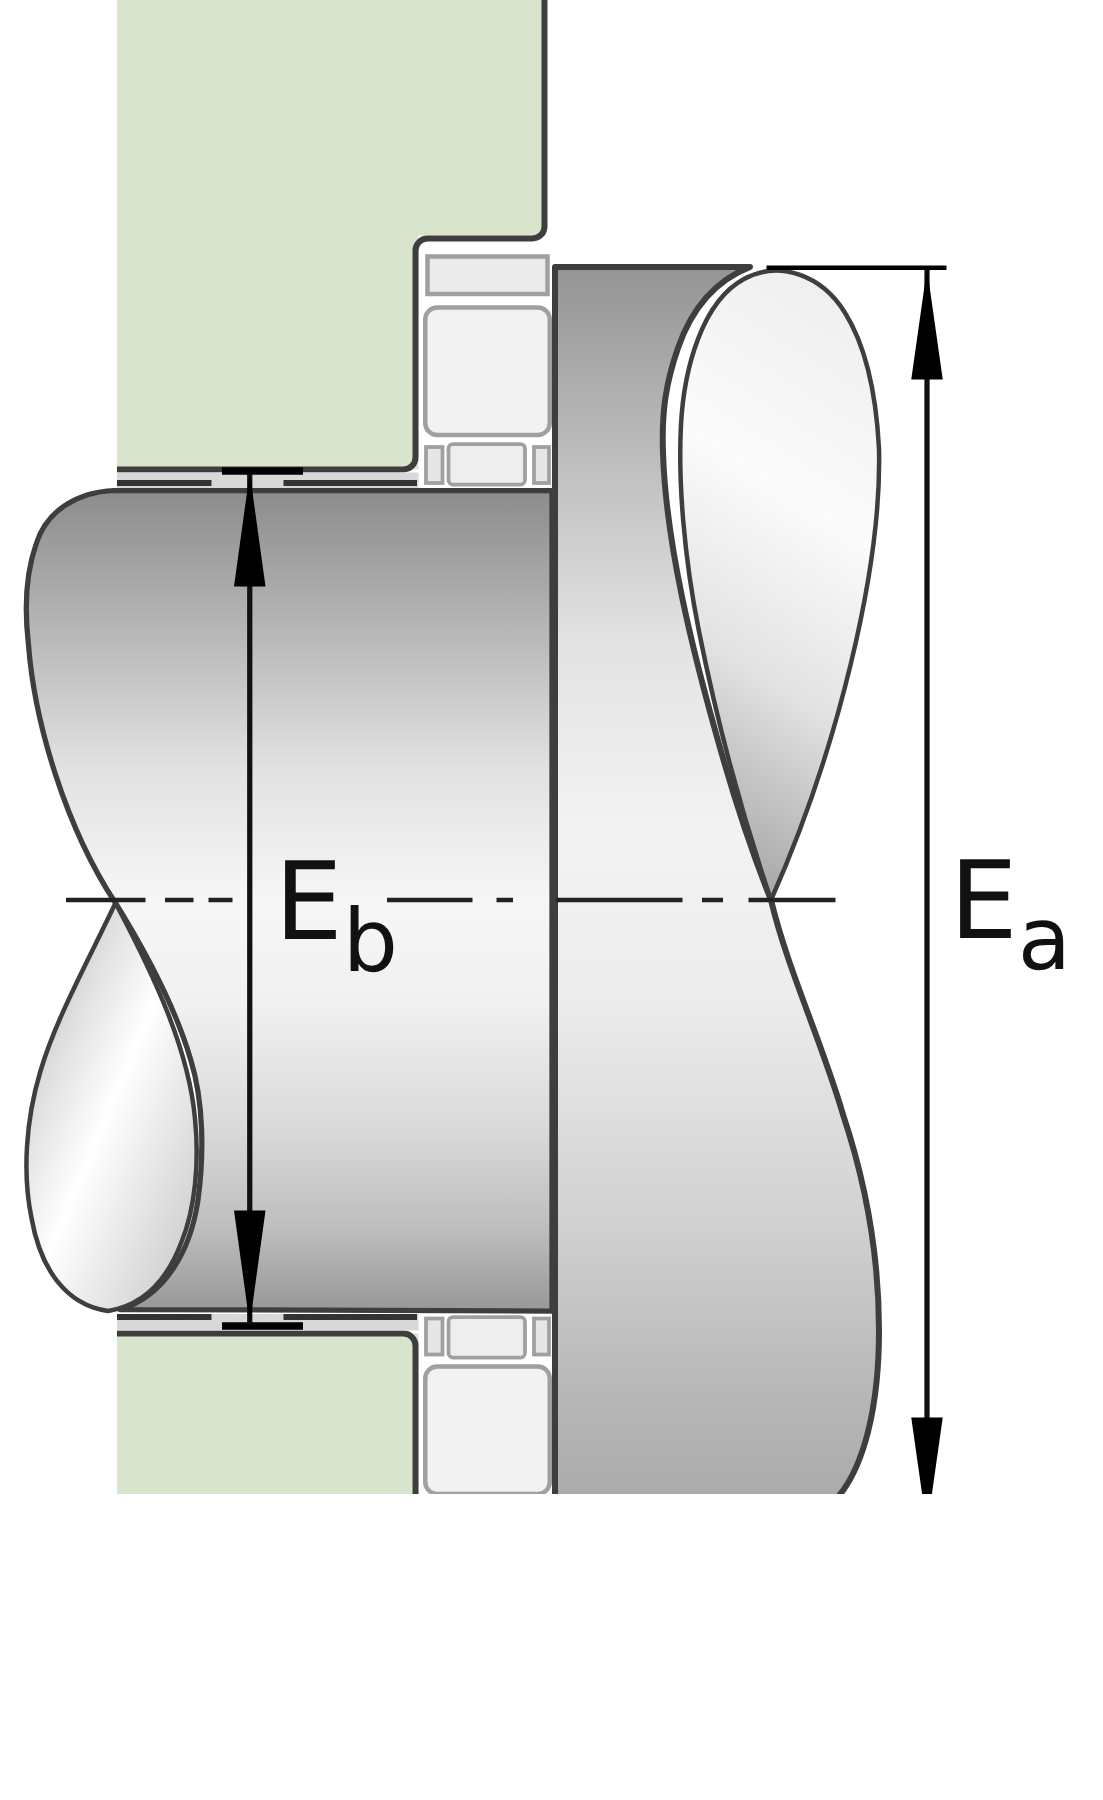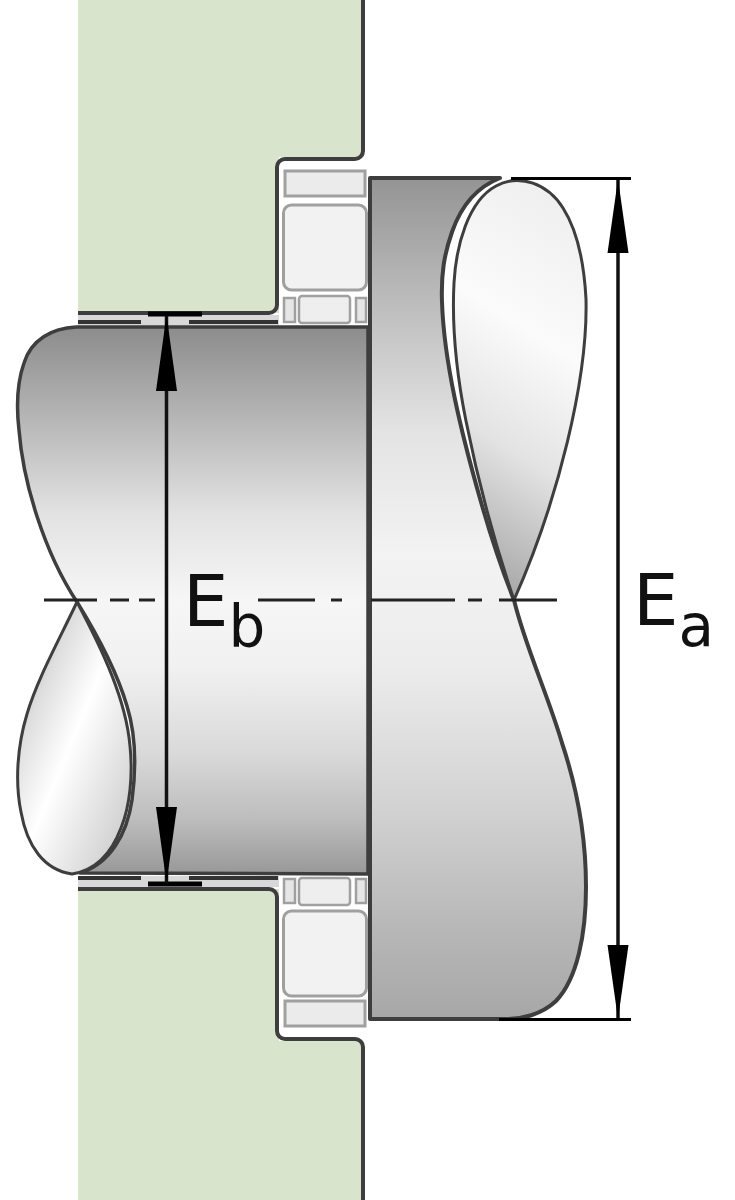--- a/index.html
+++ b/index.html
@@ -1,18 +1,18 @@
 <!DOCTYPE html>
 <html style="--background: #ffffff; --housing-green: #d9e4cd; --outline-dark: #3e3e3e; --bearing-border: #a0a0a0; --washer-fill: #ebebeb; --roller-fill: #f2f2f2; --steel-dark: #8f8f8f; --steel-light: #f6f6f6; --bore-gap-gray: #d8d8d8; --dimension-black: #111111;"><head>
 <meta charset="utf-8">
 <style>
   html,body{margin:0;padding:0;background:#ffffff;}
   .stage{
     position:relative;
-    width:735px;height:1200px;
+    width:735px;height:996px;
     background:var(--background,#ffffff);
     overflow:hidden;
     font-family:"DejaVu Sans","Liberation Sans",sans-serif;
   }
   .stage svg{position:absolute;left:0;top:0;}
   .dimlabel{
     font-family:"DejaVu Sans","Liberation Sans",sans-serif;
     fill:var(--dimension-black,#111111);
   }
 </style>

